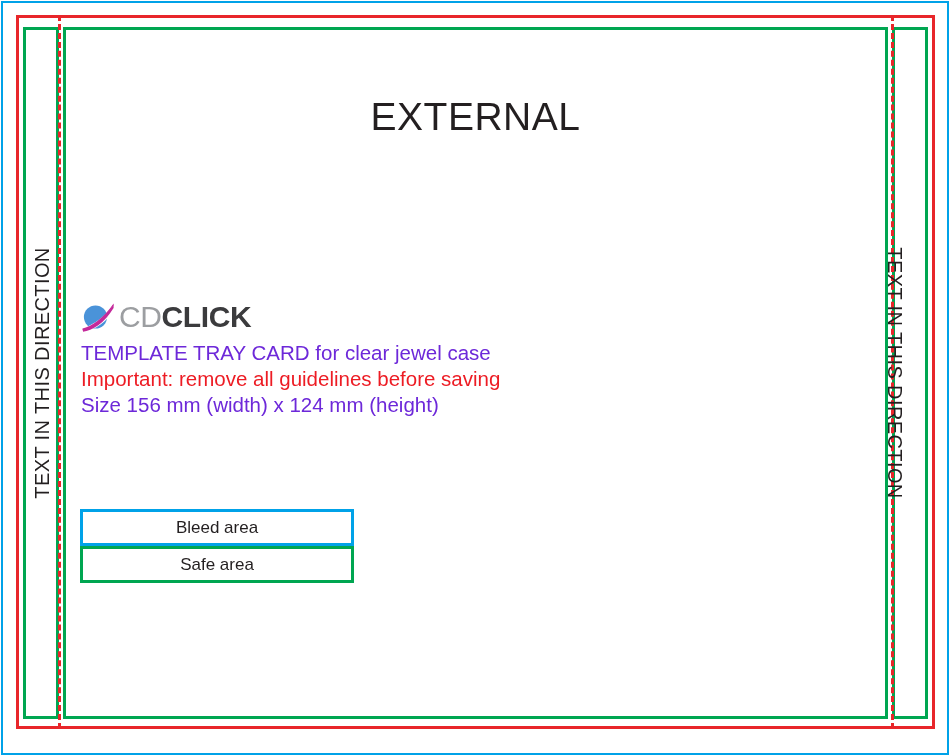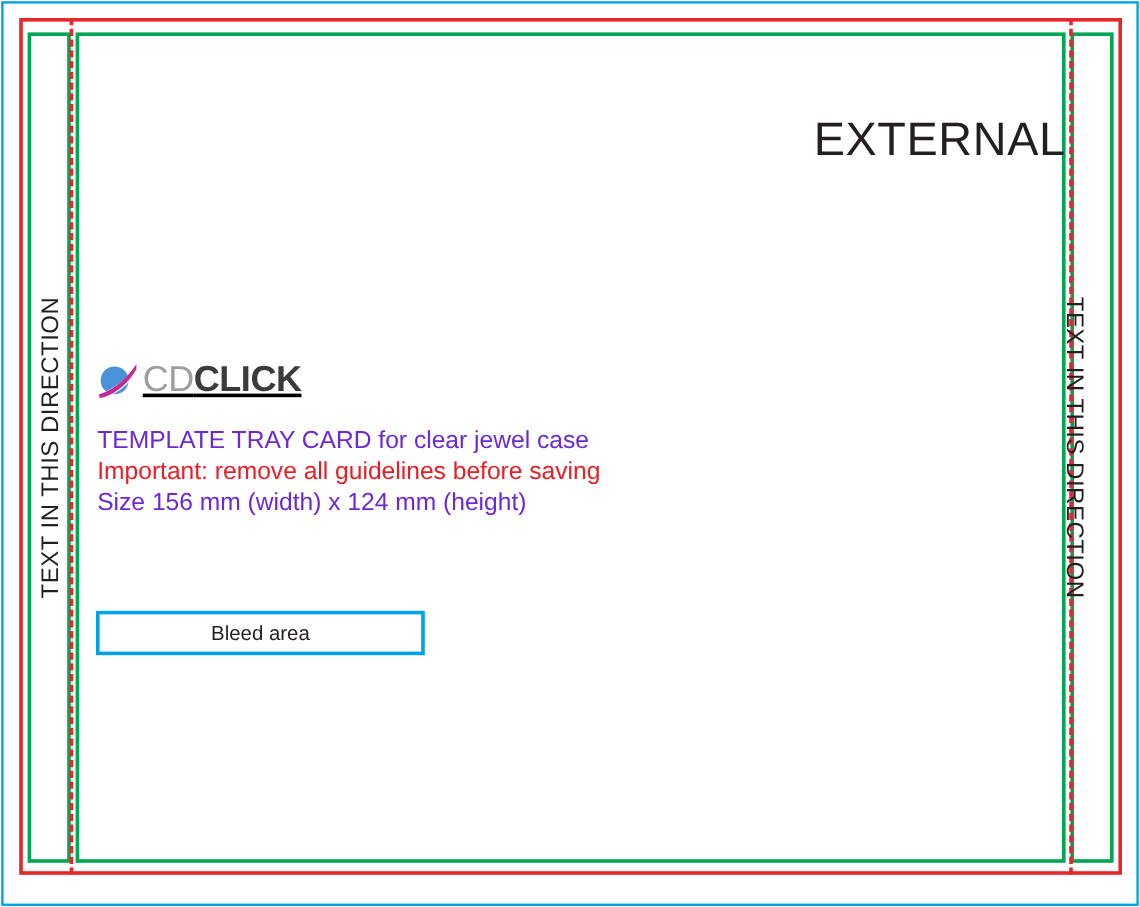--- a/index.html
+++ b/index.html
@@ -107,41 +107,40 @@
     top: 356px;
     transform: rotate(90deg);
   }
 
   
   .external-title {
     position: absolute;
     left: 63px;
     top: 95px;
     width: 825px;
-    text-align: right;
+    text-align: center;
     font-size: 39px;
     font-weight: 400;
     color: #231f20;
     letter-spacing: 0.5px;
   }
 
   
   .info-block {
     position: absolute;
     left: 81px;
     top: 298px;
     width: 560px;
   }
 
   .logo-row {
     display: flex;
     align-items: center;
     height: 38px;
-    margin-bottom: 18px;
-    text-decoration: underline;
+    margin-bottom: 4px;
   }
   .logo-mark {
     width: 34px;
     height: 30px;
     flex: 0 0 auto;
     margin-right: 4px;
     display: block;
   }
   .logo-word {
     font-size: 30px;
@@ -248,16 +247,19 @@
     <div class="info-line">Size 156 mm (width) x 124 mm (height)</div>
   </div>
 
   <div class="legend">
 
     <div class="legend-item legend-bleed">
       <span class="legend-label">Bleed area</span>
     </div>
 
 
+    <div class="legend-item legend-safe">
+      <span class="legend-label">Safe area</span>
+    </div>
 
   </div>
 
 </div>
 
 </body></html>

